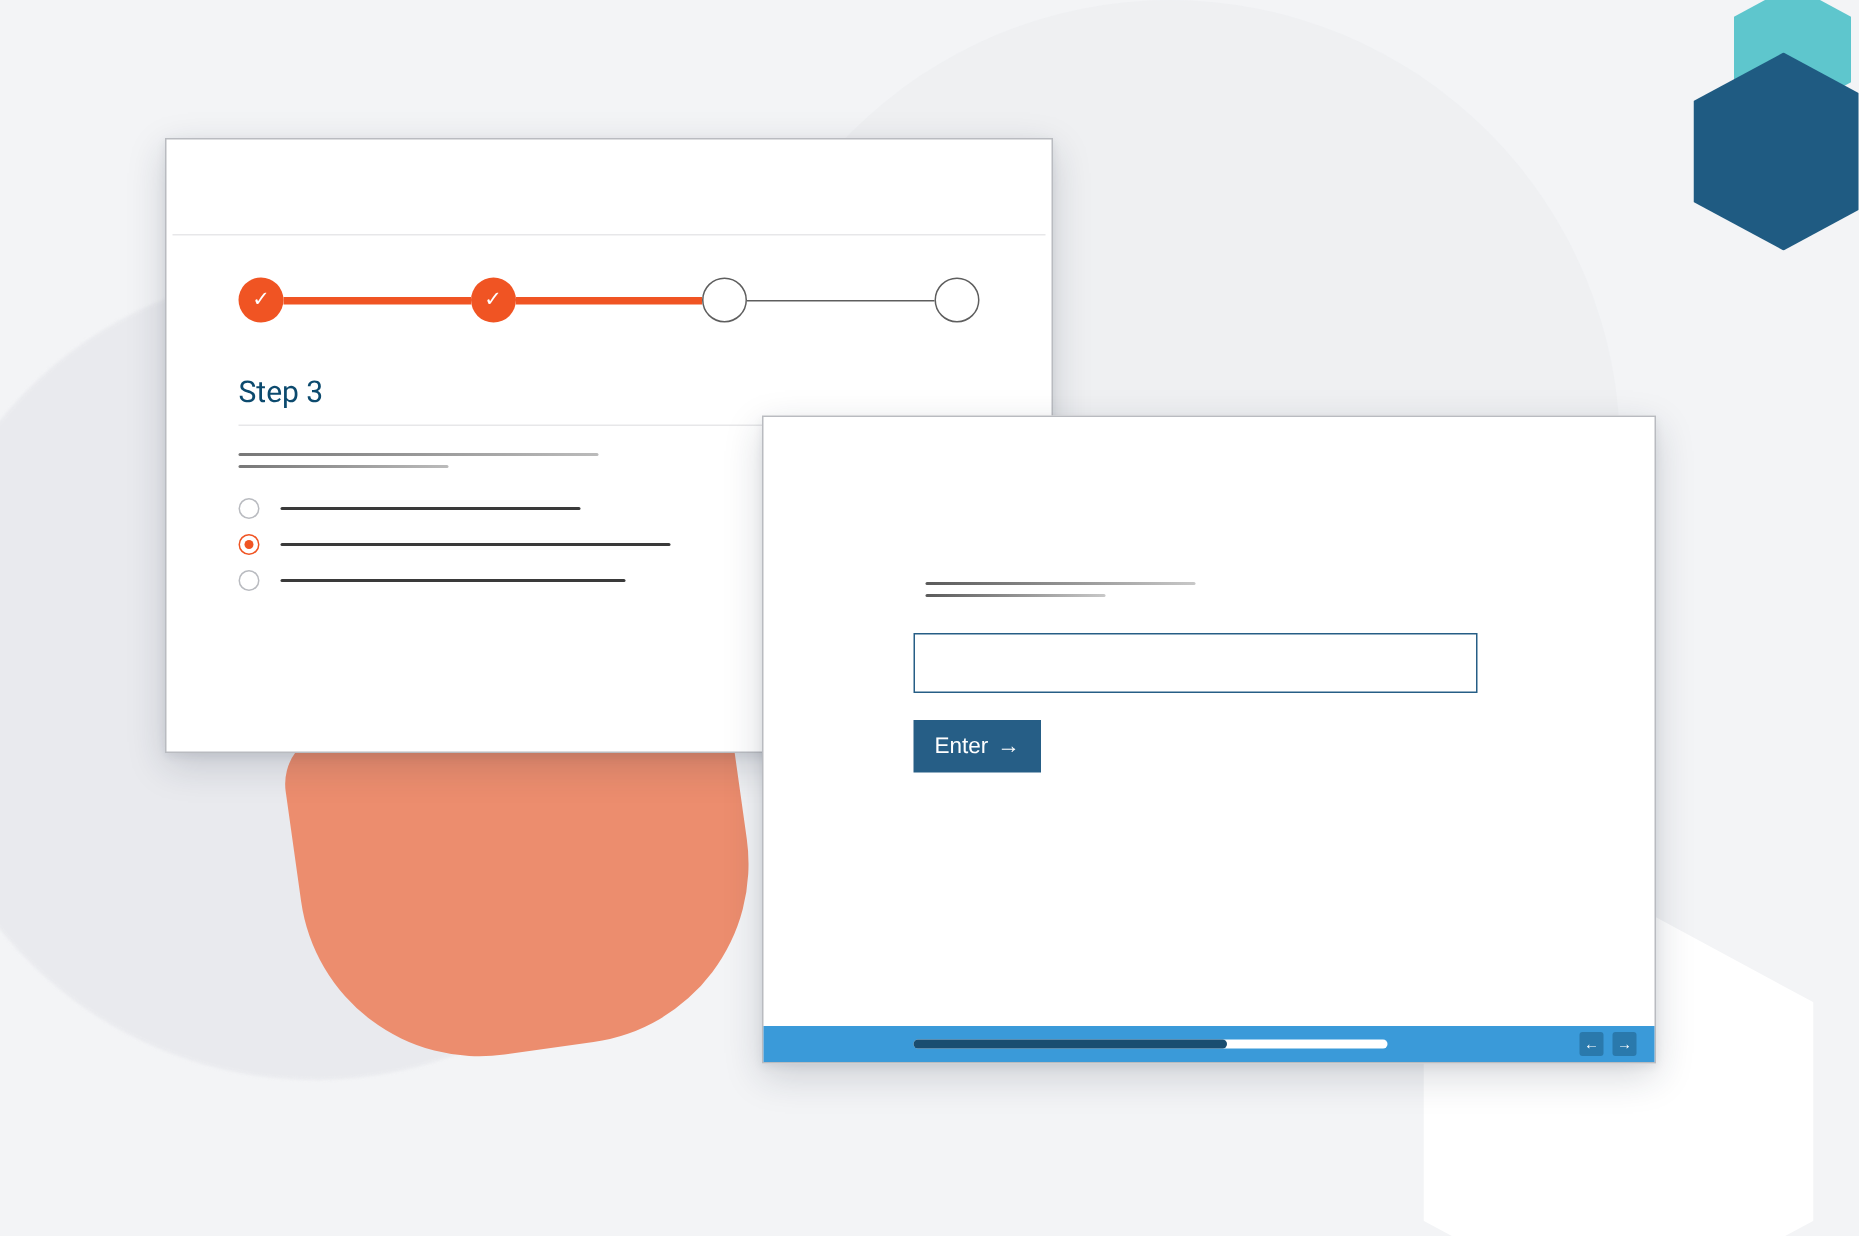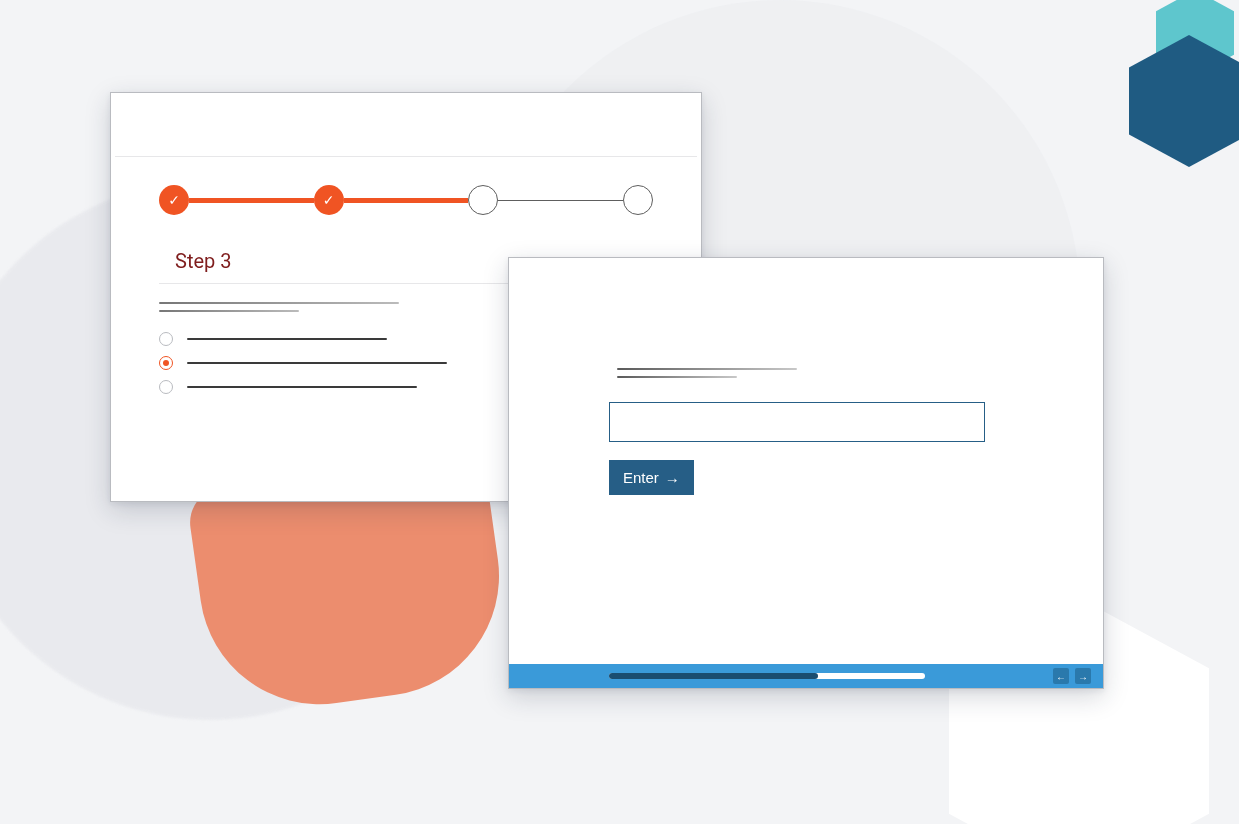--- a/index.html
+++ b/index.html
@@ -48,23 +48,23 @@
     flex: 0 0 30px;
   }
   .step-node.done { background:#f05423; color:#fff; }
   .step-node.open { background:#fff; border:1.5px solid #5e5e5e; }
   .step-line { height: 5px; flex:1; }
   .step-line.done { background:#f05423; }
   .step-line.todo { background:transparent; border-top:1px solid #5e5e5e; height:0; }
   .check { font-size:14px; line-height:1; }
 
   .step-title {
-    color:#7f1d1d;
+    color:#0c4a6e;
     font-size: 20px;
-    padding: 34px 48px 10px 64px;
+    padding: 34px 48px 10px 48px;
   }
   .divider { height:1px; background:#e7e7e9; margin: 0 48px; }
 
   .placeholder-block { padding: 12px 48px 0 48px; }
   .ph-line {
     height: 2px; border-radius: 2px;
     background: linear-gradient(90deg, #777 0%, #bbb 100%);
     margin: 6px 0;
   }
   .ph-line.short { width: 140px; }
@@ -84,21 +84,21 @@
   .radio-line-wrap { flex:1; }
   .radio-line {
     height:1.5px; background:#3a3a3a; border-radius:1px;
   }
   .radio-row:nth-child(1) .radio-line { width: 200px; }
   .radio-row:nth-child(2) .radio-line { width: 260px; }
   .radio-row:nth-child(3) .radio-line { width: 230px; }
 
   
   .card-form {
-    left: 508px; top: 257px;
+    left: 508px; top: 277px;
     width: 596px; height: 432px;
     display:flex; flex-direction:column;
   }
   .form-body { flex:1; padding: 110px 0 0 100px; }
   .form-ph {
     height:2px; border-radius:2px;
     background:linear-gradient(90deg,#5a5a5a 0%, #c8c8c8 100%);
     margin-bottom: 6px;
   }
   .form-ph.a { width:180px; margin-left: 8px; }

